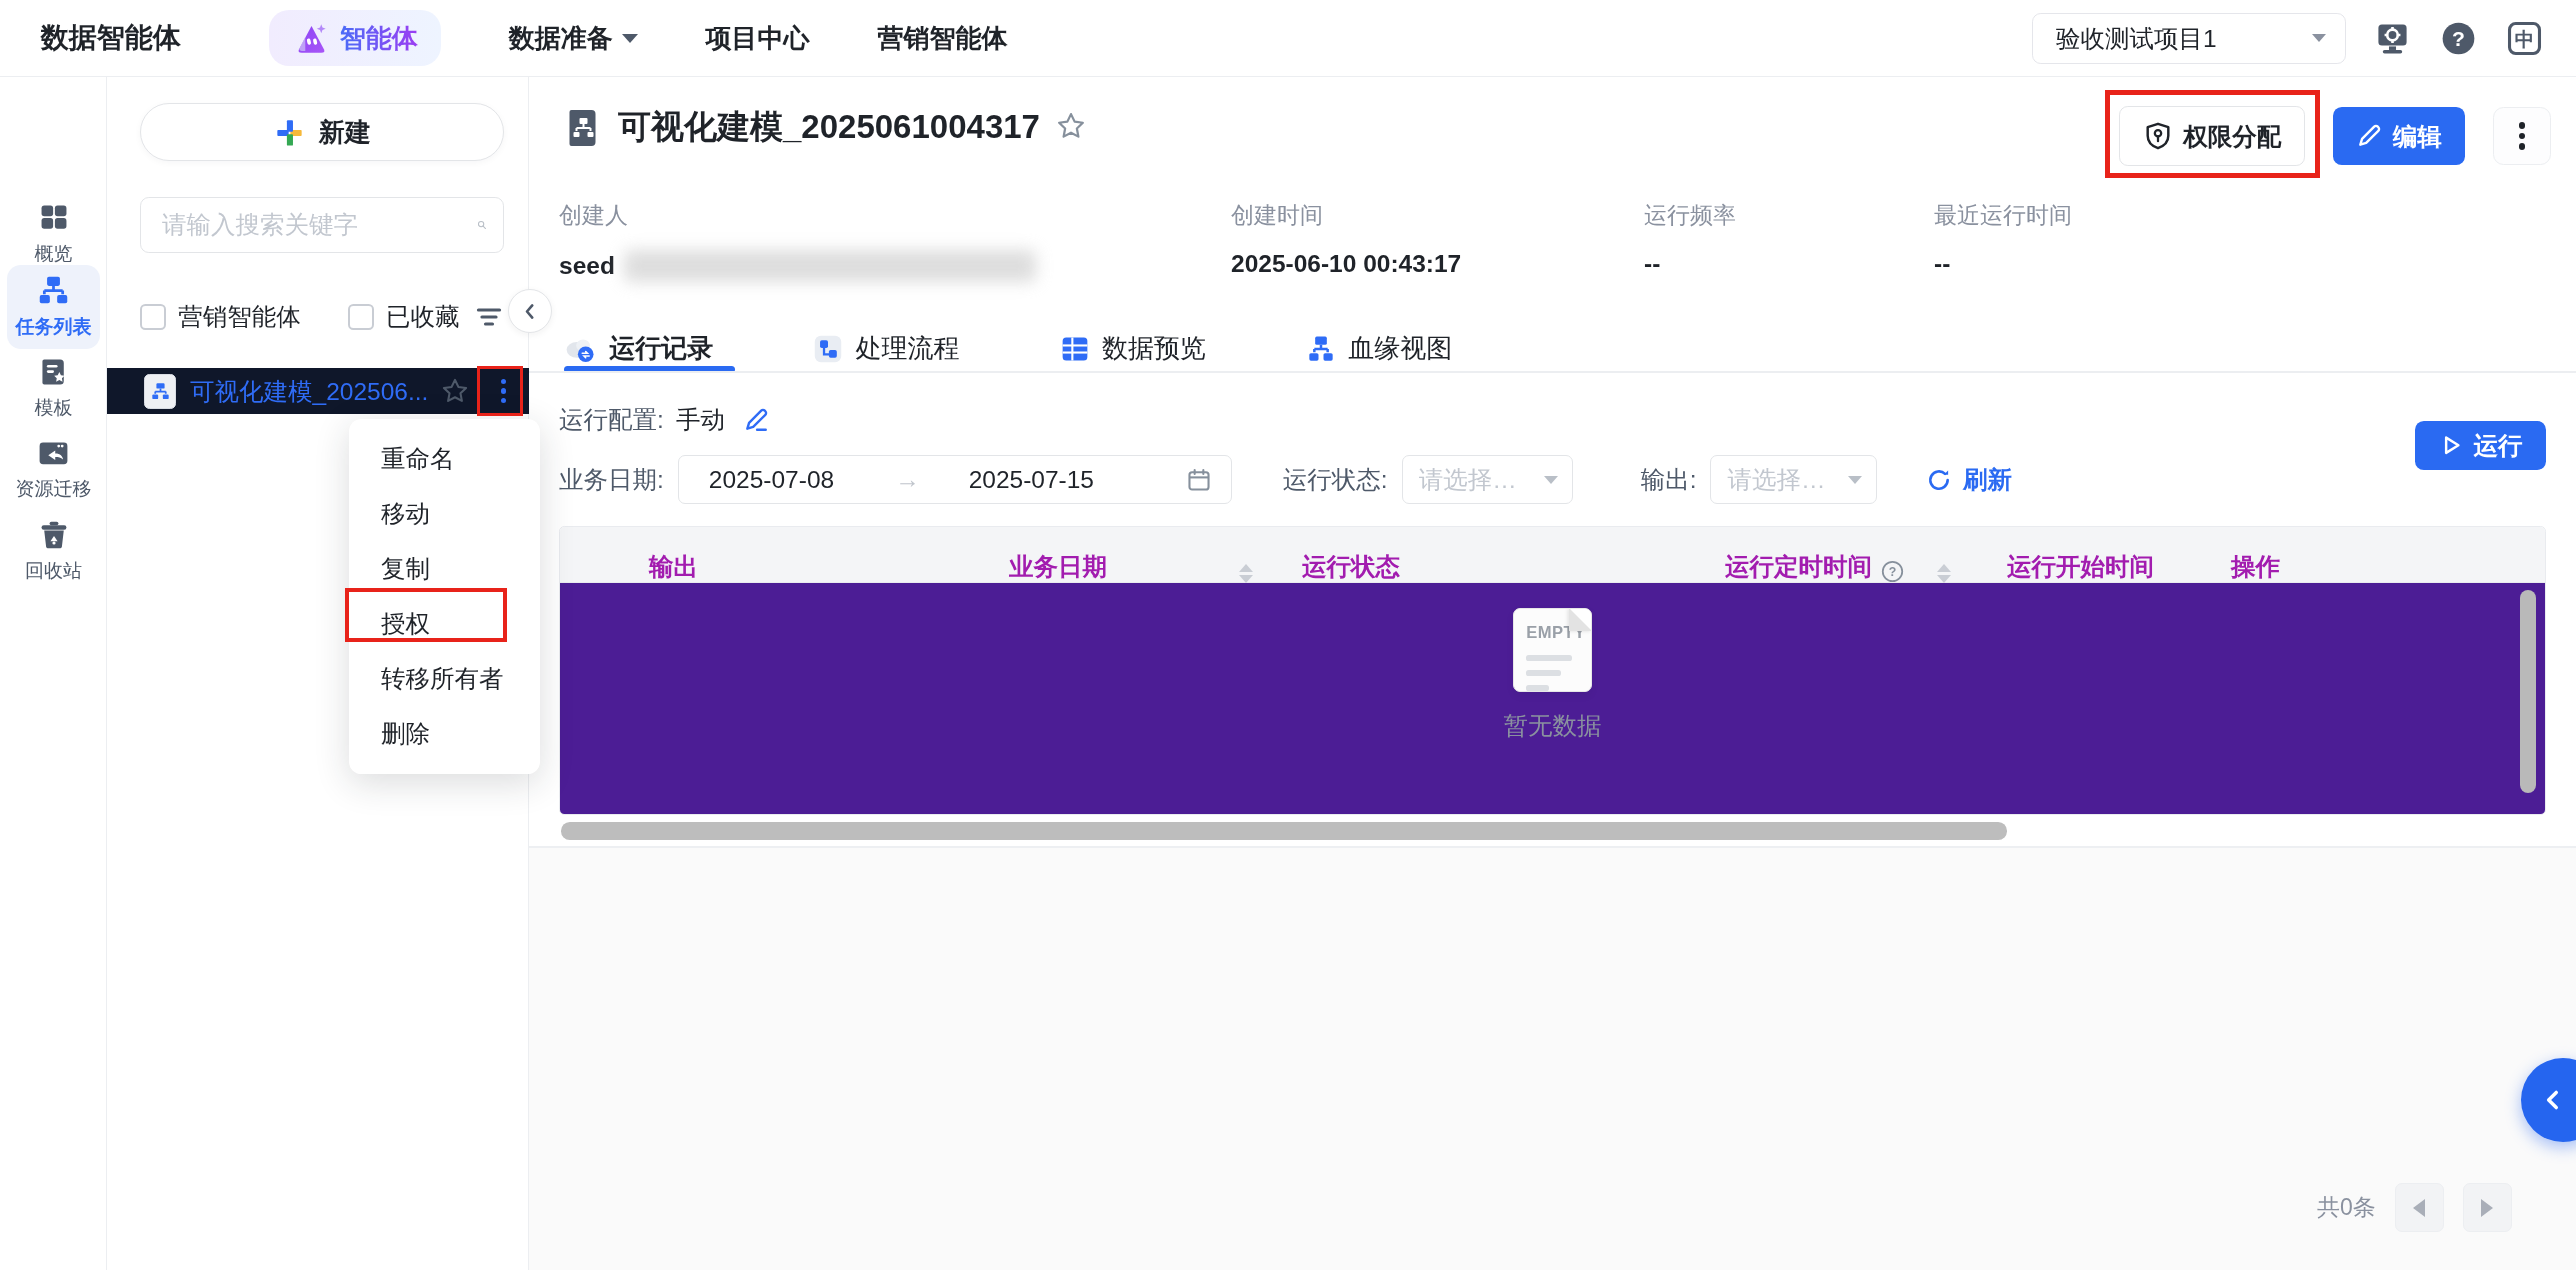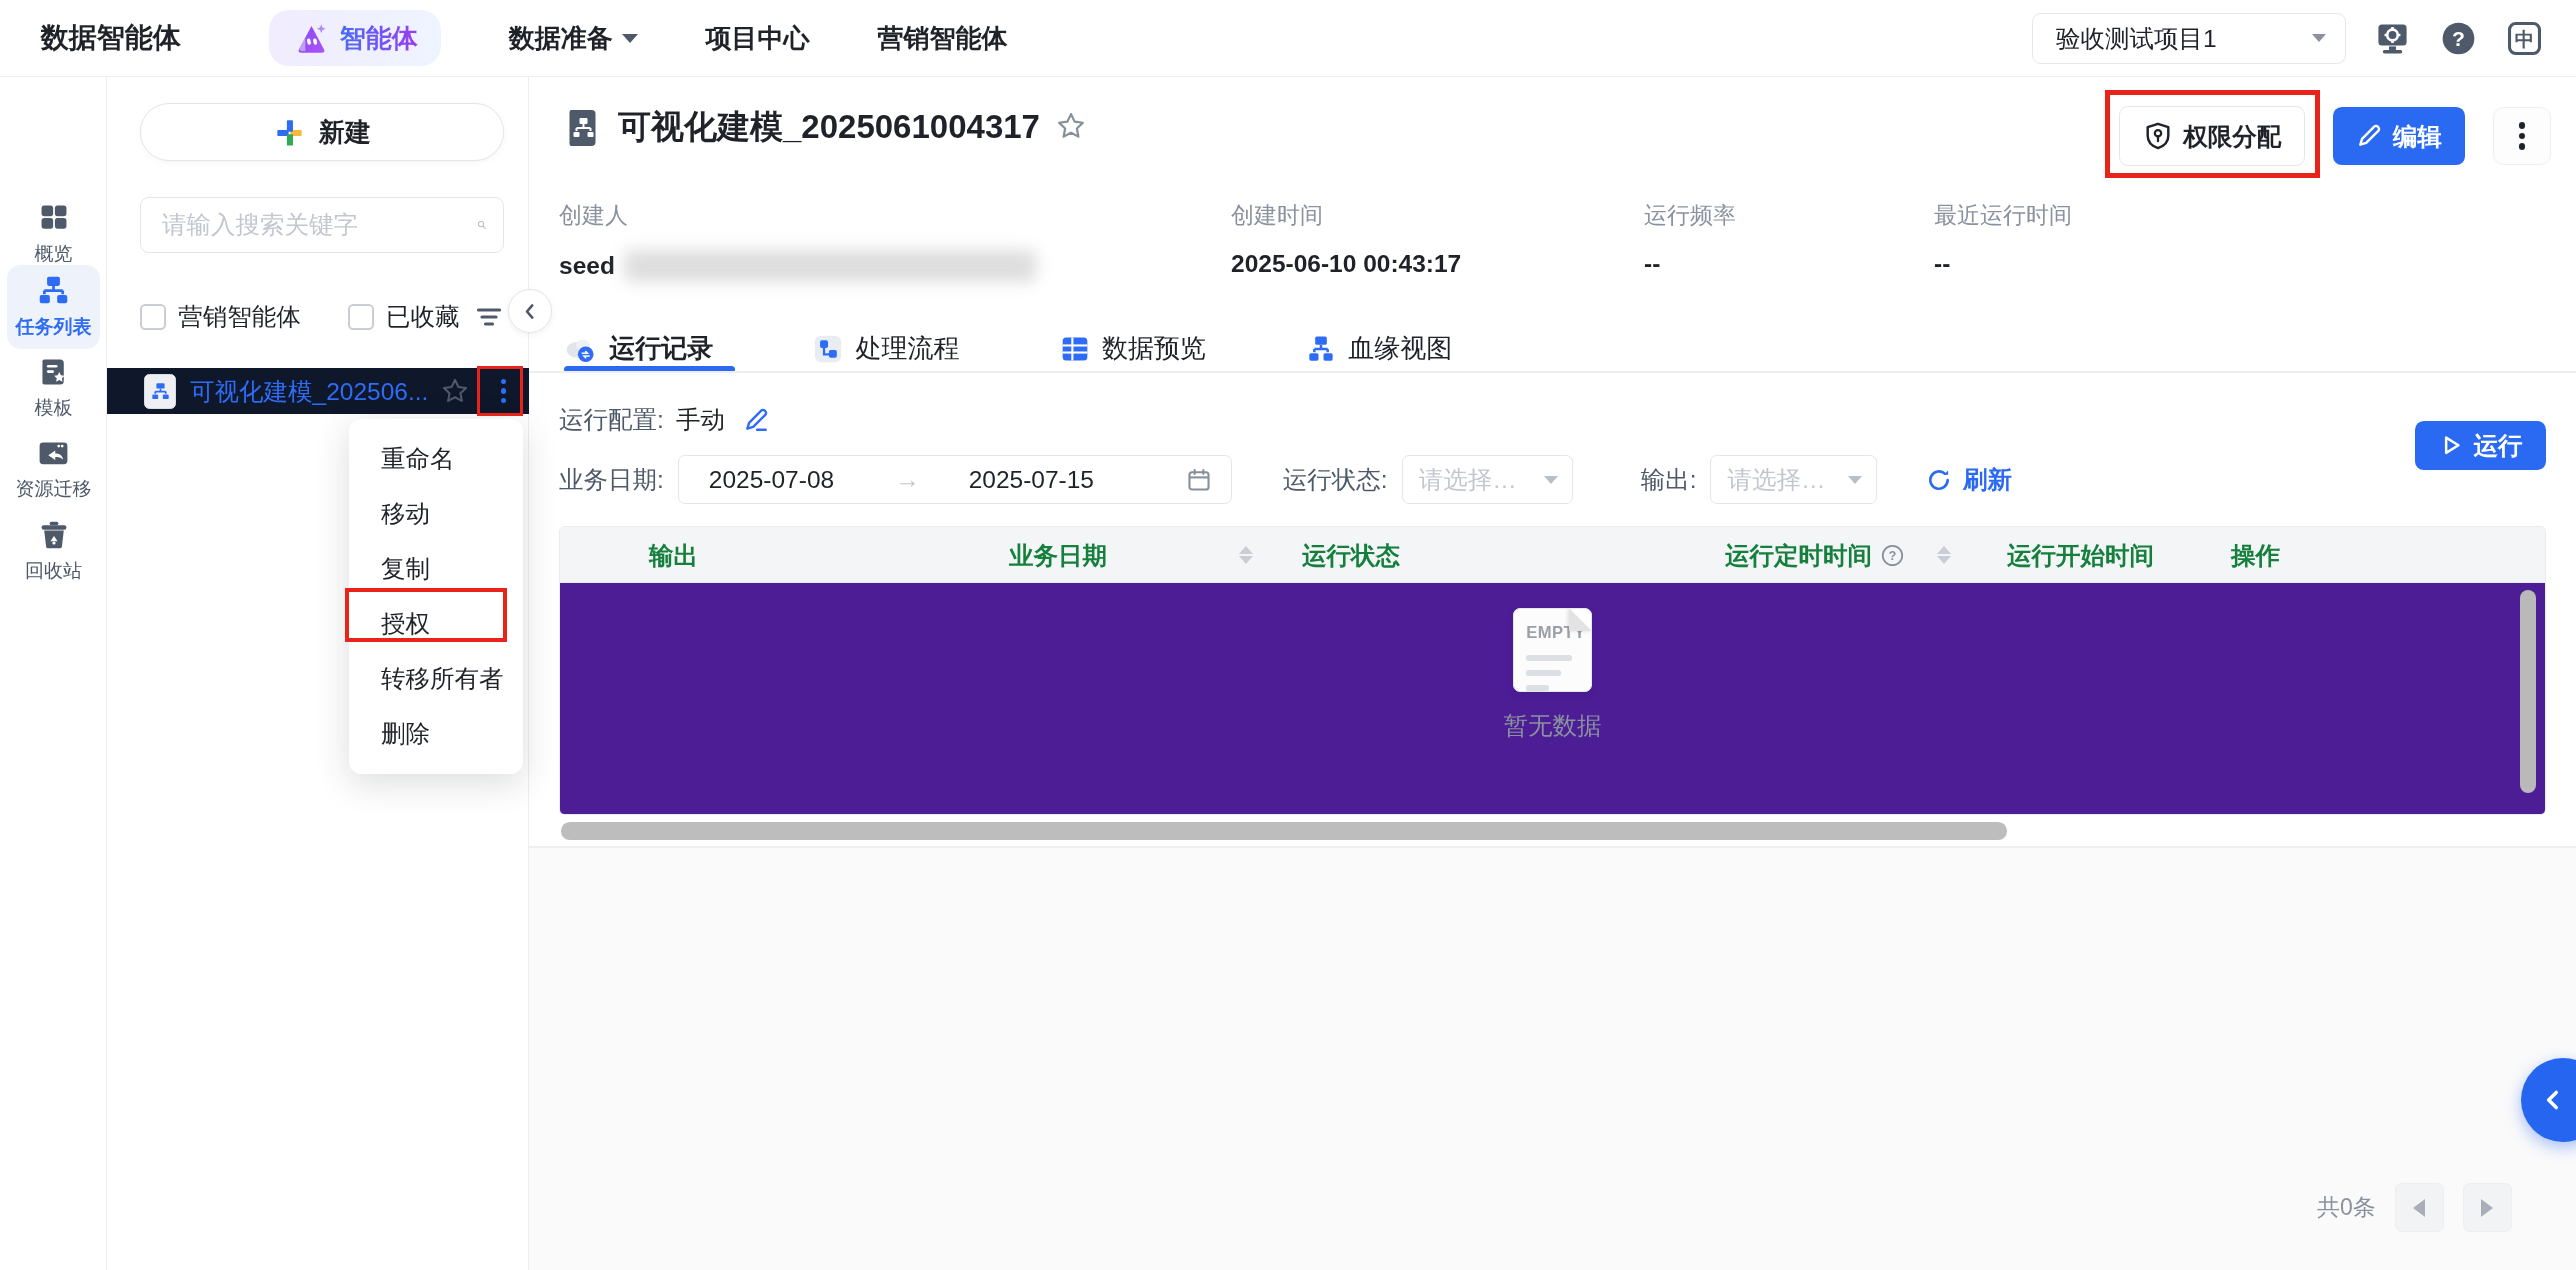--- a/index.html
+++ b/index.html
@@ -104,21 +104,21 @@
   }
   .list-item .item-title {
     margin-left: 14px; font-size: 24.5px; color: #2f6cf6; white-space: nowrap;
     overflow: hidden; flex: 1;
   }
   .list-item .star-btn { margin-right: 23px; display: flex; cursor: pointer; }
   .kebab { display: flex; flex-direction: column; gap: 4.4px; align-items: center; cursor: pointer; padding: 3.5px 8.8px; }
   .kebab i { width: 5.3px; height: 5.3px; border-radius: 50%; background: #2f6cf6; }
 
   .context-menu {
-    position: absolute; left: 242px; top: 342px; width: 174px;
+    position: absolute; left: 242px; top: 342px; width: 191px;
     background: #fff; border-radius: 12.3px; box-shadow: 0 8.8px 35px rgba(31,35,41,0.16);
     padding: 12.3px 0; z-index: 40; text-align: right;
   }
   .menu-item {
     height: 55px; display: flex; align-items: center; padding-left: 32px;
     font-size: 24.5px; color: #1f2329; cursor: pointer;
   }
   .collapse-btn {
     position: absolute; left: 401px; top: 212px; width: 44px; height: 44px;
     background: #fff; border: 1.8px solid #e3e5e8; border-radius: 50%;
@@ -193,21 +193,21 @@
   .sel .caret-down { border-top-color: #b9bfc7; border-left-width: 7px; border-right-width: 7px; border-top-width: 8.8px; flex: none; margin-left: 8.8px; }
   .gap1 { width: 51px; } .gap2 { width: 68px; }
   .refresh-link { display: flex; align-items: center; gap: 10.5px; margin-left: 49px; cursor: pointer; }
   .refresh-link span { font-size: 24.5px; font-weight: 600; color: #2a6af2; }
 
   .table {
     position: absolute; left: 30px; top: 449px; width: 1987px; height: 289px;
     border: 1.8px solid #e9ebef; border-radius: 5.3px; background: #fff; overflow: hidden;
   }
   .thead { position: relative; width: 100%; height: 56px; background: #f4f5f7; border-bottom: 1.8px solid #e9ebef; }
-  .th { position: absolute; top: 0; height: 56px; display: flex; align-items: center; gap: 8.8px; font-size: 24.5px; font-weight: 600; color: #15803d; }
+  .th { position: absolute; top: 0; height: 56px; display: flex; align-items: flex-end; gap: 8.8px; font-size: 24.5px; font-weight: 600; color: #a21caf; }
   .sorter { display: flex; flex-direction: column; gap: 2.6px; cursor: pointer; }
   .sorter i { width: 0; height: 0; border-left: 7px solid transparent; border-right: 7px solid transparent; }
   .sorter .up { border-bottom: 8px solid #c9cdd4; }
   .sorter .dn { border-top: 8px solid #c9cdd4; }
   .tbody { position: relative; width: 100%; height: 231px; background: #4c1d95; }
   .empty-wrap { position: absolute; left: 50%; top: 24.5px; transform: translateX(-50%); display: flex; flex-direction: column; align-items: center; }
   .empty-doc {
     position: relative; width: 79px; height: 84px; background: #fcfcfc;
     border: 0.9px solid #e7e7e7; border-radius: 7px;
     box-shadow: 0 3.5px 8.8px rgba(0,0,0,0.05); overflow: hidden; padding: 14px 0 0 12.3px;

